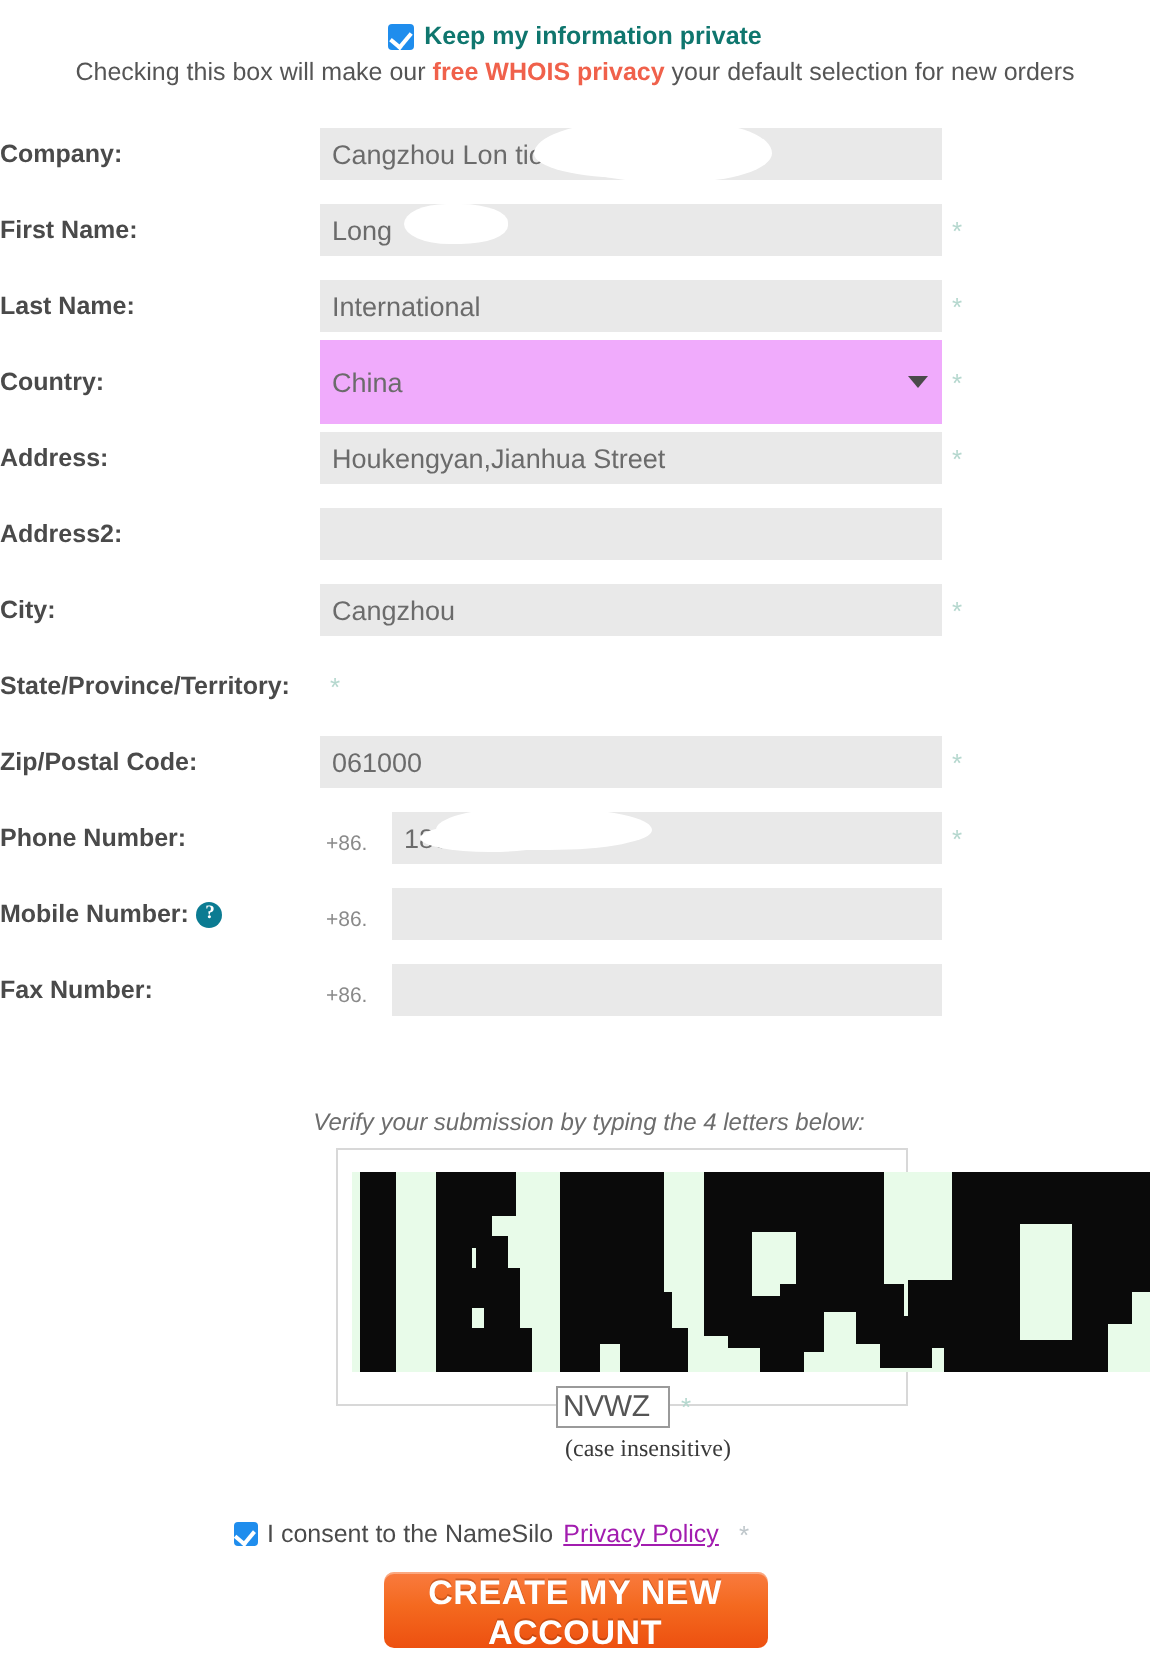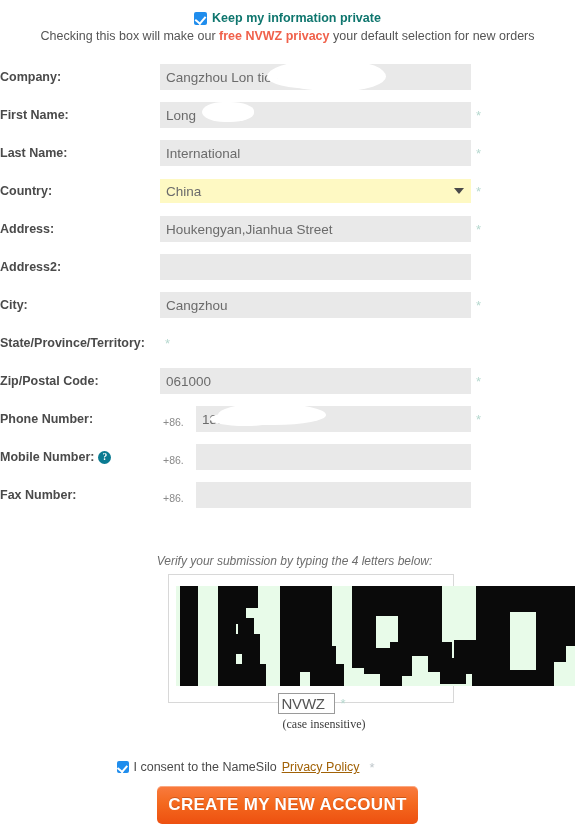--- a/index.html
+++ b/index.html
@@ -120,22 +120,22 @@
     flex: 0 0 311px;
     display: flex;
     align-items: center;
     white-space: nowrap;
     overflow: hidden;
     cursor: text;
   }
   .inp.wide { width: 311px; flex: 0 0 311px; }
   .inp.phone { width: 275px; flex: 0 0 275px; }
   .sel {
-    height: 24px;
-    background: #fef9c3;
+    height: 42px;
+    background: #f0abfc;
     font-size: 13.5px;
     color: #6b6b6b;
     padding: 0 6px;
     width: 311px;
     flex: 0 0 311px;
     display: flex;
     align-items: center;
     justify-content: space-between;
     cursor: pointer;
     white-space: nowrap;
@@ -267,34 +267,34 @@
     display: flex;
     align-items: center;
     justify-content: center;
     gap: 5px;
     font-size: 12.5px;
     color: #4a4a4a;
   }
   .consent-row .cb { width: 12px; height: 12px; flex: 0 0 12px; }
   .consent-row .cb::after { left: 2.5px; top: 1.5px; width: 4.5px; height: 7px; }
   .pp-link {
-    color: #a16207;
+    color: #a21caf;
     text-decoration: underline;
     cursor: pointer;
     text-align: center;
   }
   .btn-wrap {
     position: absolute;
     left: 0; top: 786px;
     width: 575px;
     display: flex;
     justify-content: center;
   }
   .create-btn {
-    width: 261px; height: 38px;
+    width: 192px; height: 38px;
     border: none;
     border-radius: 5px;
     background: linear-gradient(180deg, #f97b3f 0%, #f4691f 45%, #ed5010 100%);
     color: #fff;
     font-size: 17px;
     font-weight: bold;
     letter-spacing: 0.3px;
     font-family: "Liberation Sans", sans-serif;
     cursor: pointer;
     text-shadow: 0 -1px 0 rgba(130,40,0,0.35);
@@ -304,21 +304,21 @@
 </head>
 <body>
 
 <div class="privacy-block">
   <div class="privacy-line1">
     <span class="cb"></span>
     <span>Keep my information private</span>
   </div>
   <div class="privacy-line2">
     <span>Checking this box will make our</span>
-    <a class="whois-link">free NVWZ privacy</a>
+    <a class="whois-link">free WHOIS privacy</a>
     <span>your default selection for new orders</span>
   </div>
 </div>
 
 <div class="form">
 
   <div class="row">
     <div class="label">
       <span>Company:</span>
     </div>

